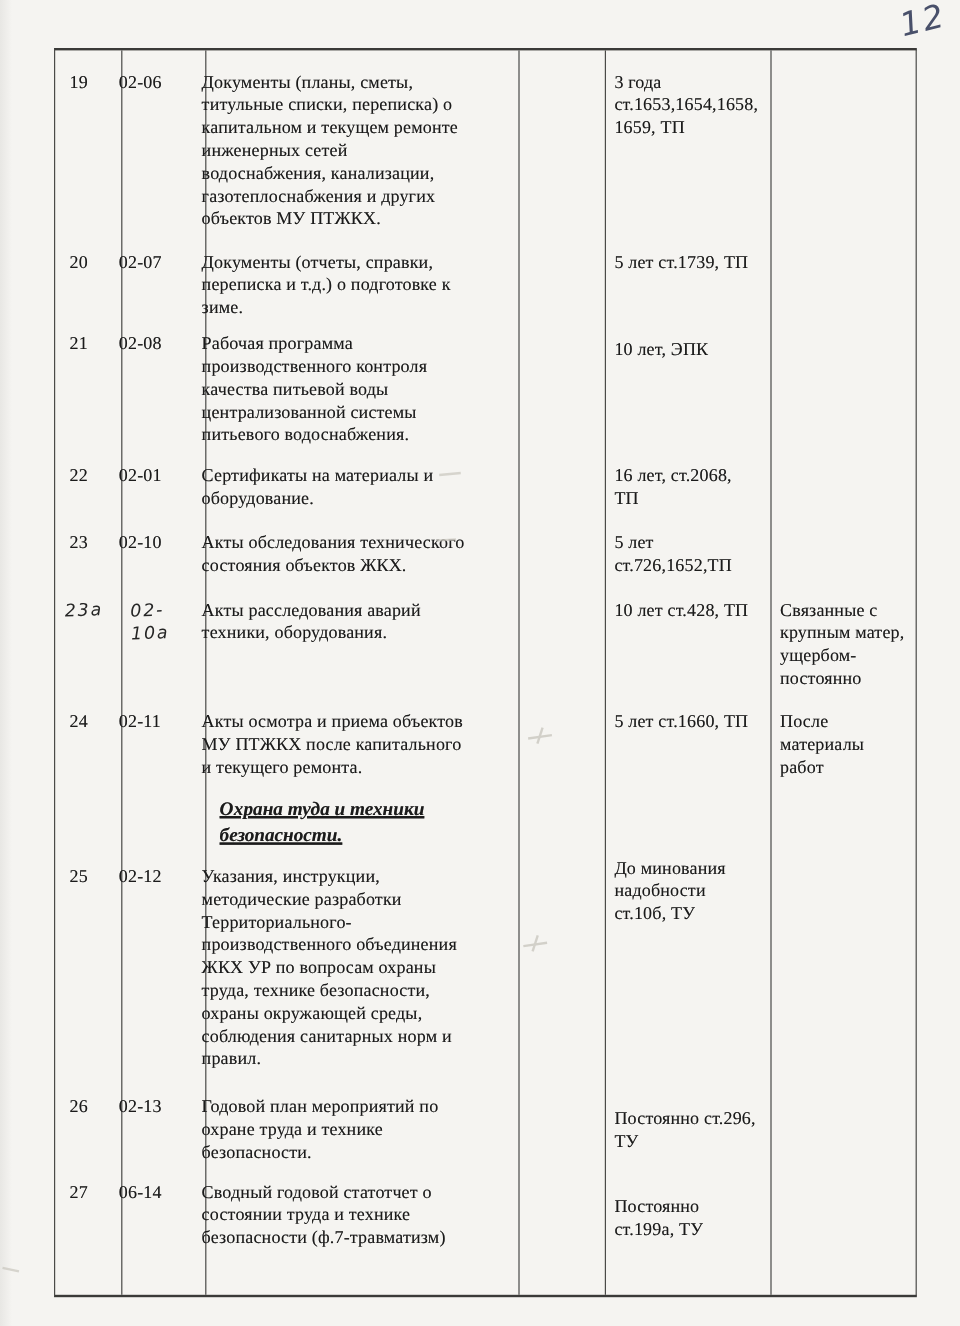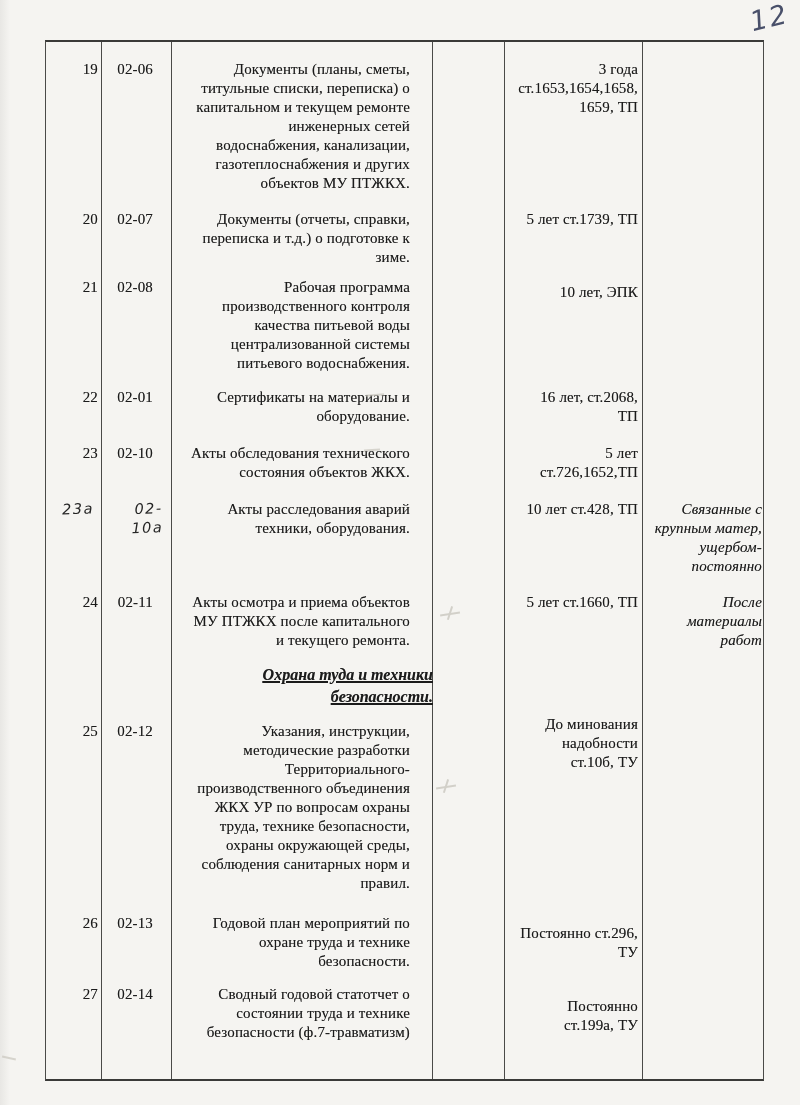--- a/index.html
+++ b/index.html
@@ -11,35 +11,35 @@
     color:#1b1b1b;
   }
   .page::before{ 
     content:"";position:absolute;left:0;top:0;bottom:0;width:10px;
     background:linear-gradient(to right,rgba(60,60,55,.07),rgba(60,60,55,0));
     pointer-events:none;
   }
   .scan-table{
     position:absolute;left:45px;top:40px;width:717px;height:1037px;
     border-top:2px solid #3a3a38;border-bottom:2px solid #3a3a38;
-    border-left:1px solid #4a4a48;border-right:1px solid #4a4a48;text-align:right;
+    border-left:1px solid #4a4a48;border-right:1px solid #4a4a48;
   }
   .vline{position:absolute;top:0;bottom:0;width:1px;background:#4a4a48;}
   .v1{left:55px}.v2{left:125px}.v3{left:386px}.v4{left:458px}.v5{left:596px}
   .row{position:absolute;left:0;width:100%;}
   .cell{
     position:absolute;white-space:pre-line;
     font-size:15px;line-height:19px;letter-spacing:.15px;
     text-shadow:0 0 .5px rgba(20,20,20,.45);
   }
   .c-num{left:12px;width:40px;}
   .c-index{left:53px;width:54px;font-weight:normal;}
   .c-title{left:122px;width:242px;}
   .c-ret{left:466px;width:126px;}
-  .c-note{left:604px;width:112px;font-style:italic;}
+  .c-note{left:604px;width:112px;}
   .hand{
     font-family:"DejaVu Sans",sans-serif;font-style:italic;font-weight:400;
     letter-spacing:1.5px;transform:rotate(-2deg);font-size:14.5px;
     text-shadow:none;color:#262626;
   }
   .section-heading{
     position:absolute;left:137px;width:250px;white-space:pre-line;
     font-weight:bold;font-style:italic;font-size:16px;line-height:21.5px;
     text-decoration:underline;text-decoration-thickness:1.5px;
     text-shadow:0 0 .5px rgba(20,20,20,.5);
@@ -180,21 +180,21 @@
       <div class="cell c-title">Годовой план мероприятий по
 охране труда и технике
 безопасности.</div>
       <div class="cell c-ret" style="padding-top:10px">Постоянно ст.296,
 ТУ</div>
       <div class="cell c-note"></div>
     </div>
 
     <div class="row" style="top:943px">
       <div class="cell c-num">27</div>
-      <div class="cell c-index">02-14</div>
+      <div class="cell c-index">06-14</div>
       <div class="cell c-title">Сводный годовой статотчет о
 состоянии труда и технике
 безопасности (ф.7-травматизм)</div>
       <div class="cell c-ret" style="padding-top:12px">Постоянно
 ст.199а, ТУ</div>
       <div class="cell c-note"></div>
     </div>
   </div>
 
   <div class="pencil-mark" style="left:440px;top:605px">

